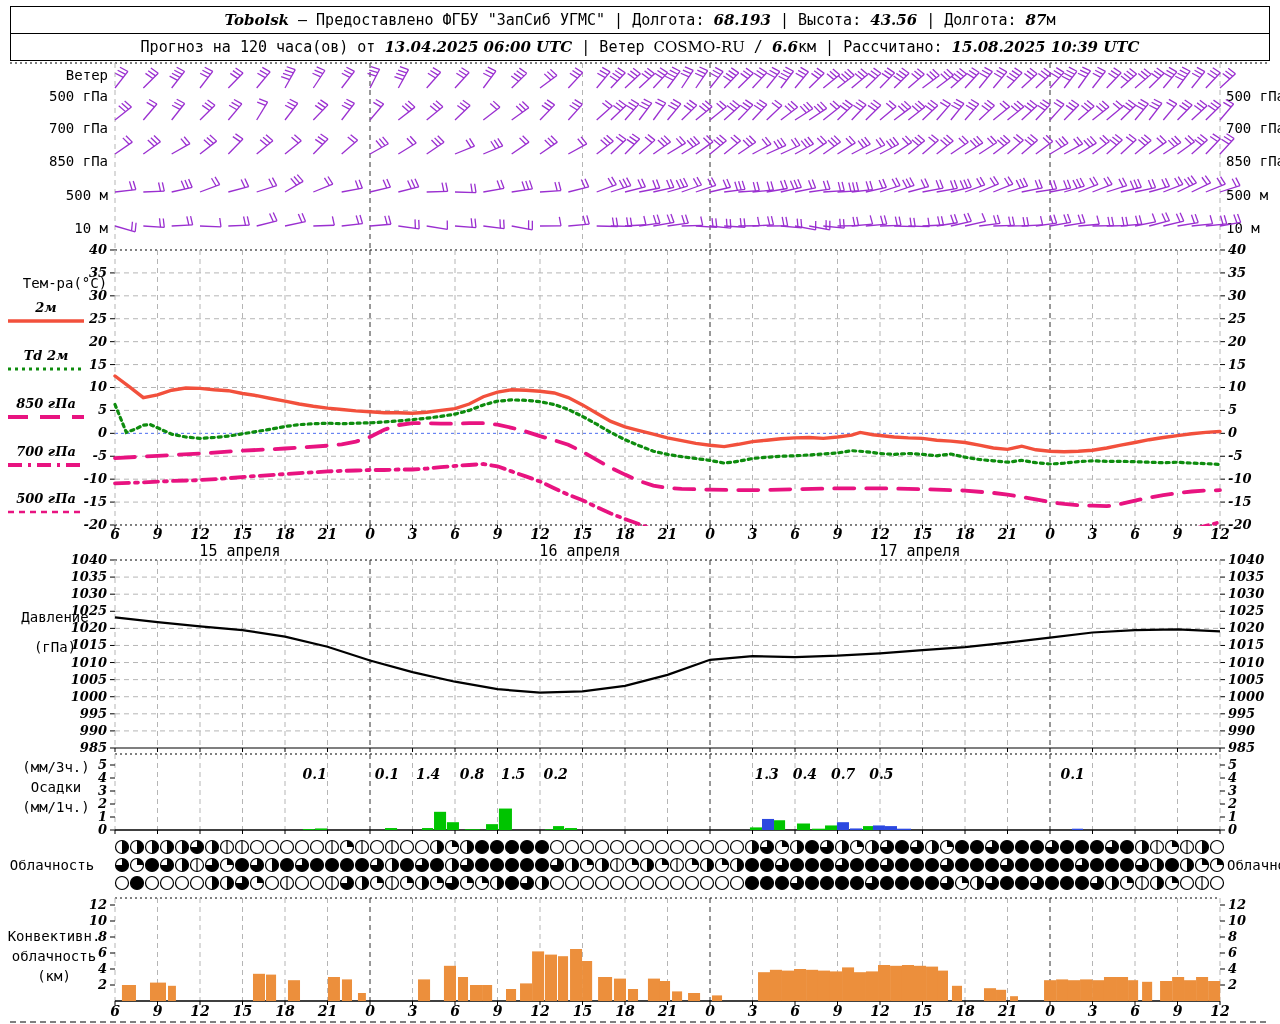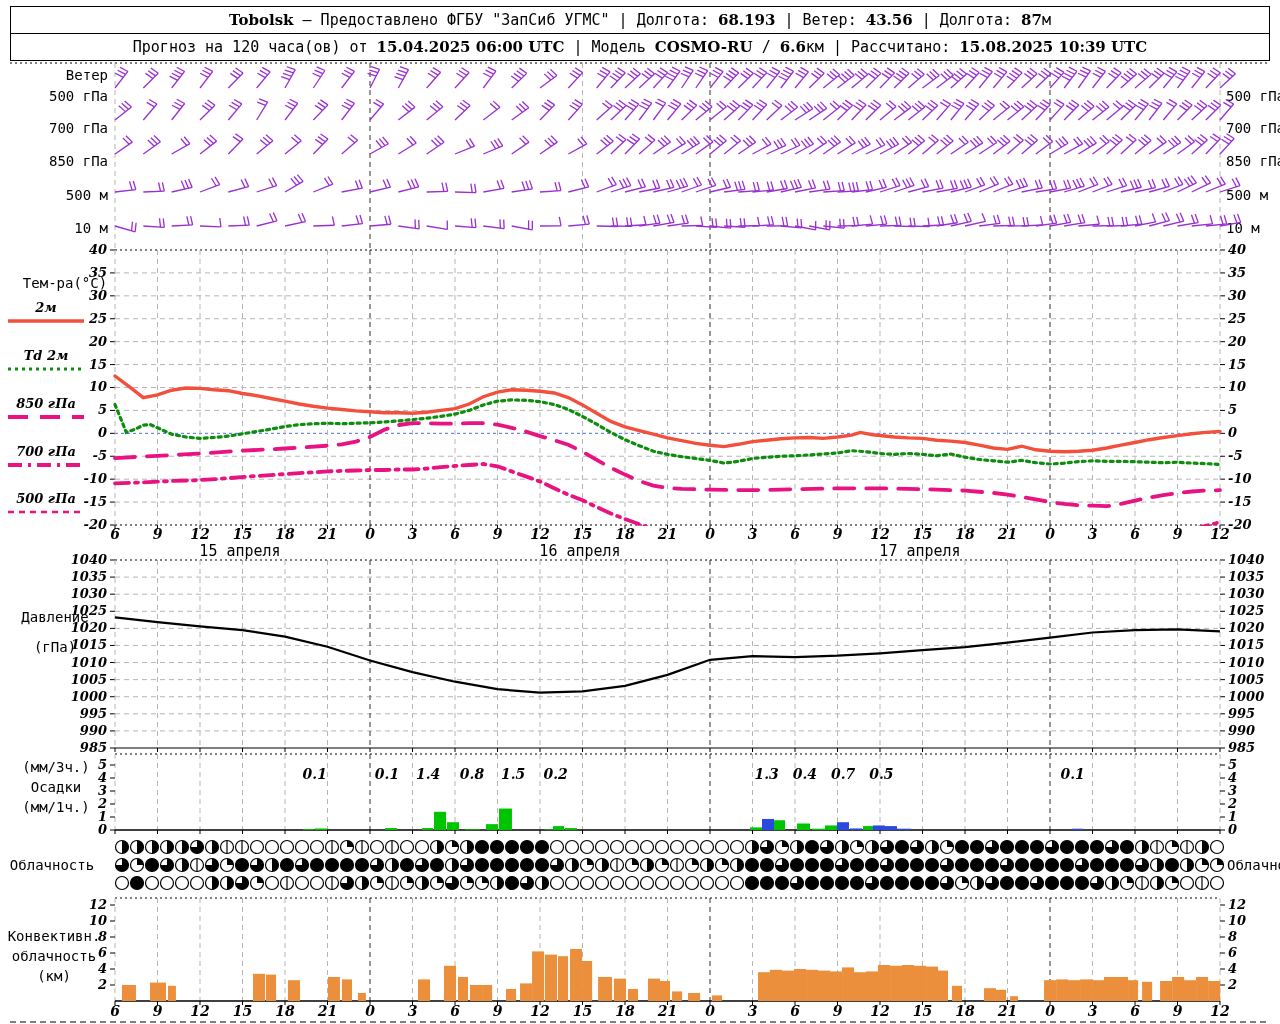--- a/index.html
+++ b/index.html
@@ -2,38 +2,38 @@
 <html><head>
 <meta charset="utf-8">
 <style>
   html,body{margin:0;padding:0;background:#fff;}
   #page{position:relative;width:1280px;height:1024px;background:#fff;overflow:hidden;
         font-family:"DejaVu Sans Mono",monospace;}
   .hbox{position:absolute;left:10px;width:1258px;height:26px;border:1px solid #000;
         background:#fff;text-align:center;line-height:26px;font-size:15px;color:#000;white-space:nowrap;}
   #h1{top:6px;}
   #h2{top:33px;}
-  .bi{font-family:"DejaVu Serif",serif;font-weight:bold;text-align:right;}
-  .bo{font-family:"DejaVu Serif",serif;font-weight:bold;}
+  .bi{font-family:"DejaVu Serif",serif;font-style:italic;font-weight:bold;text-align:right;}
+  .bo{font-family:"DejaVu Serif",serif;font-weight:normal;}
   svg{position:absolute;top:0;left:0;}
   svg text{fill:#000;}
   .tl{font:italic bold 13px "DejaVu Serif",serif;}
   .hl{font:italic bold 14px "DejaVu Serif",serif;}
   .pl{font:14px "DejaVu Sans Mono",monospace;}
   .dl{font:15px "DejaVu Sans Mono",monospace;}
   .sm{font:italic bold 14px "DejaVu Serif",serif;}
   .csym{fill:#fff;stroke:#000;stroke-width:1.2;}
   .cl{stroke:#000;stroke-width:1.2;}
 </style>
 </head>
 <body>
 
 <div id="page">
-  <div class="hbox" id="h1"><span class="bi">Tobolsk</span><span> — Предоставлено ФГБУ "ЗапСиб УГМС" | Долгота: </span><span class="bi">68.193</span><span> | Ветер: </span><span class="bi">43.56</span><span> | Долгота: </span><span class="bi">87</span><span>м</span></div>
-  <div class="hbox" id="h2"><span>Прогноз на 120 часа(ов) от </span><span class="bi">15.04.2025 06:00 UTC</span><span> | Модель </span><span class="bo">COSMO-RU</span><span> / </span><span class="bi">6.6</span><span>км | Рассчитано: </span><span class="bi">15.08.2025 10:39 UTC</span></div>
+  <div class="hbox" id="h1"><span class="bi">Tobolsk</span><span> — Предоставлено ФГБУ "ЗапСиб УГМС" | Долгота: </span><span class="bi">68.193</span><span> | Высота: </span><span class="bi">43.56</span><span> | Долгота: </span><span class="bi">87</span><span>м</span></div>
+  <div class="hbox" id="h2"><span>Прогноз на 120 часа(ов) от </span><span class="bi">13.04.2025 06:00 UTC</span><span> | Ветер </span><span class="bo">COSMO-RU</span><span> / </span><span class="bi">6.6</span><span>км | Рассчитано: </span><span class="bi">15.08.2025 10:39 UTC</span></div>
 
   <svg id="chart" width="1280" height="1024" viewBox="0 0 1280 1024">
     <defs>
       <clipPath id="clipT">
           <rect x="113" y="250" width="1109" height="276"></rect>
         </clipPath>
     </defs>
     <g id="g-grid">
         <line x1="10" y1="63" x2="1270" y2="63" stroke="#000" stroke-dasharray="2 3"></line>
         <line x1="10" y1="1022" x2="1270" y2="1022" stroke="#000" stroke-dasharray="6 4"></line>

